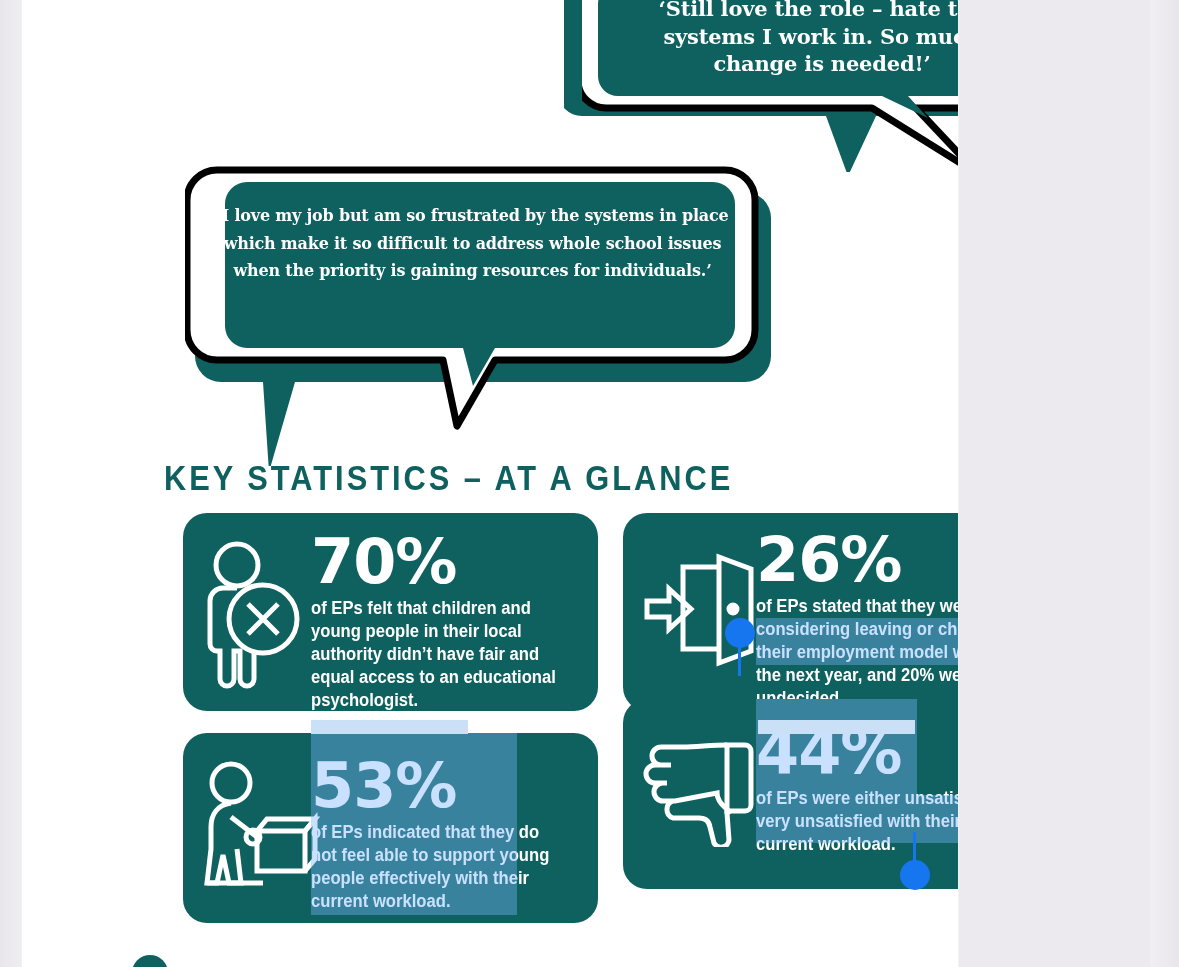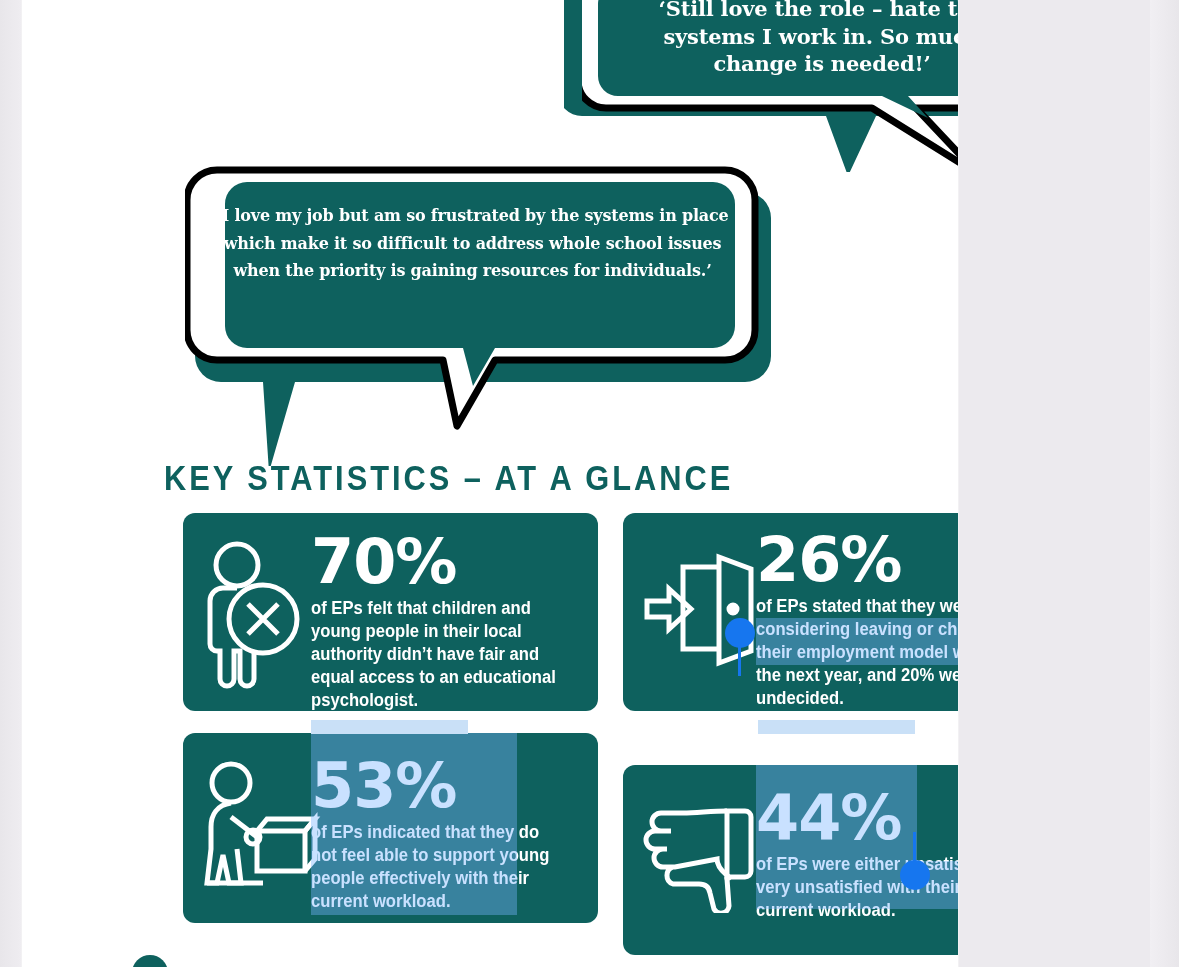--- a/index.html
+++ b/index.html
@@ -37,39 +37,39 @@
     position:absolute;left:142px;top:458px;
     color:#0e615e;font-weight:700;font-size:35px;
     letter-spacing:3.4px;
     font-family:"Liberation Sans", sans-serif;
     transform:scaleX(0.88);transform-origin:left center;
     white-space:nowrap;
   }
 
   
   .card{
-    position:absolute;background:#0e615e;border-radius:12px;
+    position:absolute;background:#0e615e;border-radius:24px;
     color:#ffffff;overflow:hidden;
   }
   .card .icon{position:absolute;left:18px;}
   .card .pct{
     position:absolute;font-weight:800;font-size:62px;line-height:62px;
     letter-spacing:-1px;font-family:"DejaVu Sans", sans-serif;
     color:#ffffff;
   }
   .card .desc{
     position:absolute;font-size:17.5px;line-height:23px;font-weight:600;
     transform:scaleX(0.95);transform-origin:left top;
     color:#ffffff;
   }
 
   #card1{left:161px;top:513px;width:415px;height:198px;}
   #card2{left:601px;top:513px;width:415px;height:198px;}
   #card3{left:161px;top:733px;width:415px;height:190px;}
-  #card4{left:601px;top:765px;width:415px;height:190px;}
+  #card4{left:601px;top:699px;width:415px;height:190px;}
 
   
   .sel{position:absolute;background:rgba(120,180,255,0.40);pointer-events:none;}
   .sel-light{position:absolute;background:#c9e0f7;pointer-events:none;}
   .handle{position:absolute;pointer-events:none;}
   .handle .dot{position:absolute;width:30px;height:30px;border-radius:50%;background:#1676ef;}
   .handle .stem{position:absolute;width:3px;background:#1676ef;}
 
   #bottom-circle{position:absolute;left:110px;top:955px;width:36px;height:36px;border-radius:50%;background:#0e615e;}
 </style>

